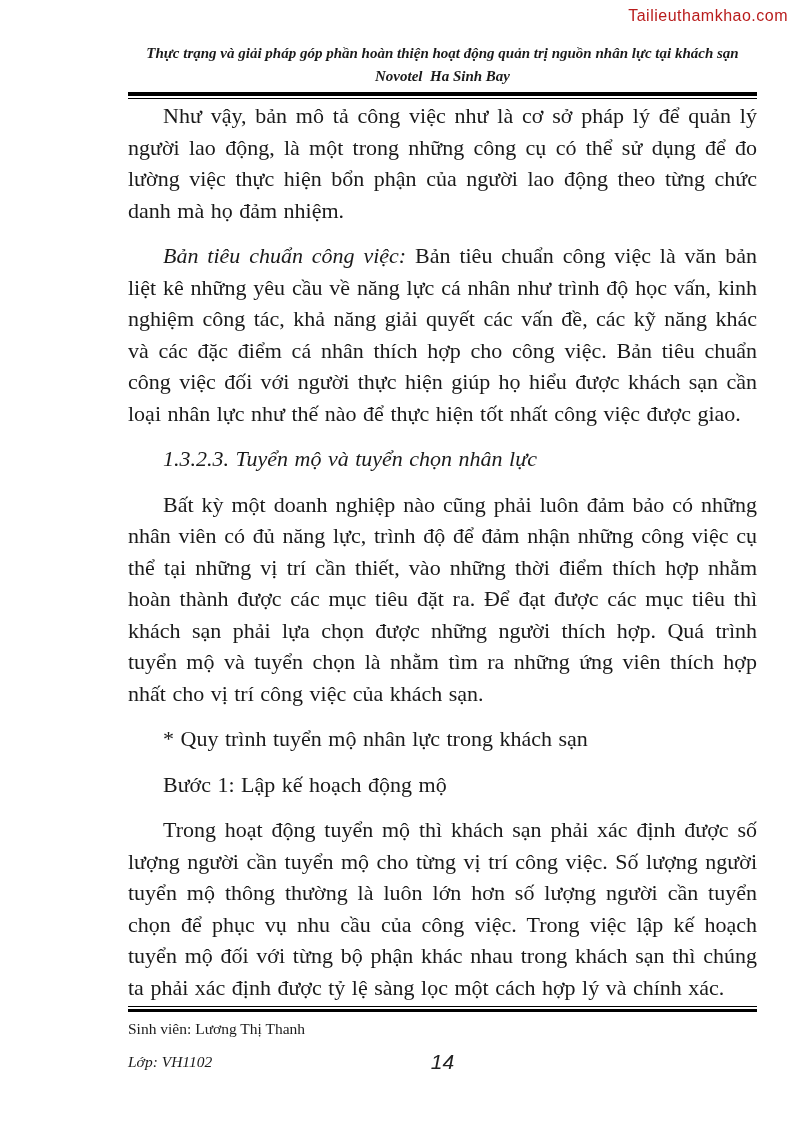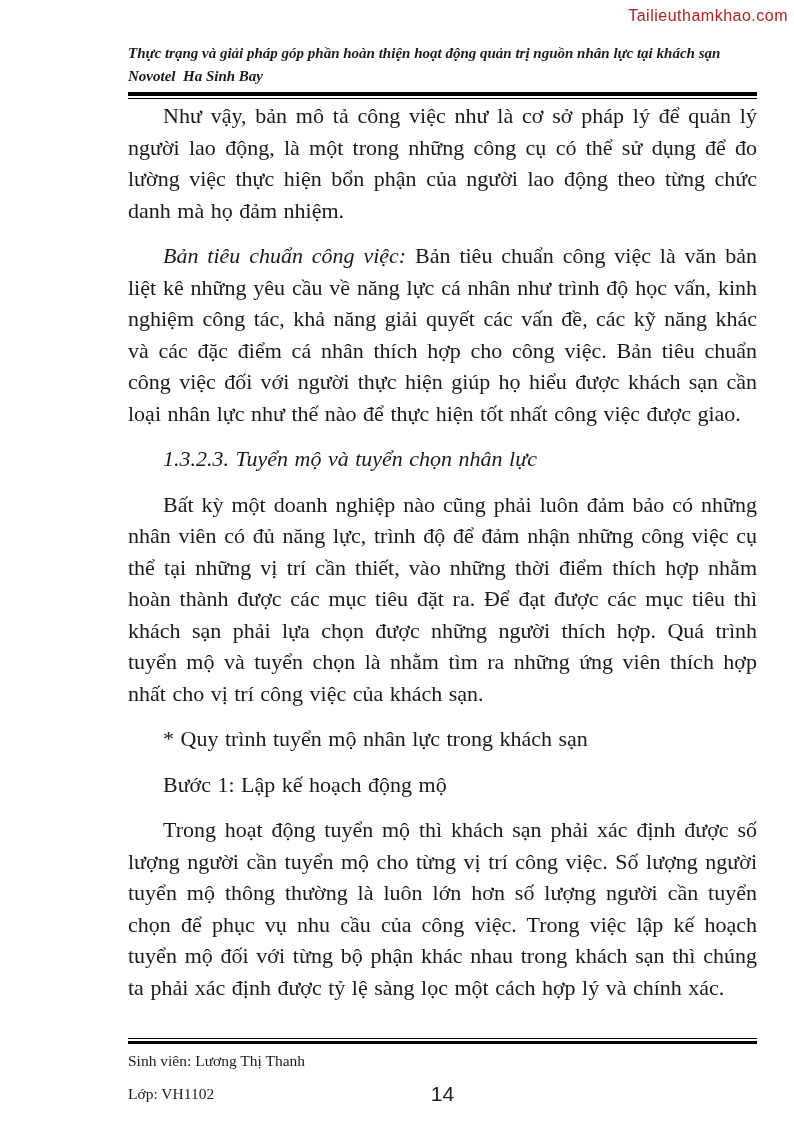--- a/index.html
+++ b/index.html
@@ -20,20 +20,21 @@
     font-family: "Liberation Sans", sans-serif;
     font-size: 16px;
     color: #b91c1c;
     letter-spacing: 0.5px;
   }
   .doc-header {
     position: absolute;
     left: 128px;
     top: 42px;
     width: 629px;
+    text-align: center;
   }
   .header-title {
     font-weight: bold;
     font-style: italic;
     font-size: 15px;
     line-height: 23px;
     white-space: nowrap;
   }
   .header-title.line2 { white-space: pre; }
   .hrule-thick { height: 4px; background: #000; margin-top: 4px; }
@@ -55,31 +56,32 @@
   .para.no-justify { text-align: left; }
   .heading-italic {
     margin: 0 0 14px 0;
     font-style: italic;
     text-indent: 35px;
   }
   .italic-lead { font-style: italic; }
   .doc-footer {
     position: absolute;
     left: 128px;
-    top: 1038px;
+    top: 1006px;
     width: 629px;
     font-size: 15.5px;
   }
   .frule-thin  { height: 1px; background: #000; }
   .frule-thick { height: 3px; background: #000; margin-top: 2px; }
   .footer-line-student { margin-top: 7px; line-height: 20px; }
   .footer-line-class {
     position: relative;
     margin-top: 13px;
     line-height: 20px;
+    font-style: italic;
   }
   .page-number {
     position: absolute;
     left: 0;
     right: 0;
     text-align: center;
     font-family: "Liberation Sans", sans-serif;
     font-size: 21px;
     color: #222;
   }

